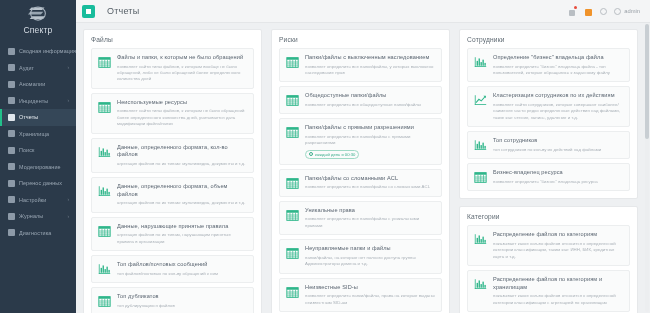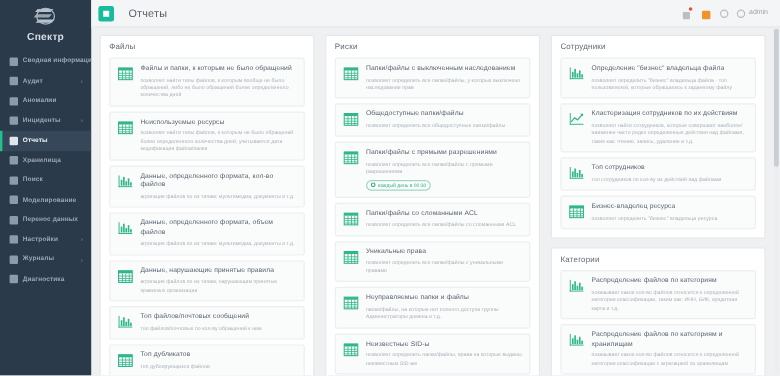--- a/index.html
+++ b/index.html
@@ -11,21 +11,20 @@
   }
   .app { display: flex; width: 650px; height: 313px; }
 
   
   .sidebar {
     width: 76px; height: 313px;
     background: #2b3a4a;
     flex: 0 0 76px;
     position: relative;
     overflow: hidden;
-    font-weight: bold;
   }
   .brand {
     display: flex; flex-direction: column;
     align-items: center; justify-content: center;
     padding: 5px 0 6px 0;
   }
   .brand-logo { width: 20px; height: 18px; }
   .brand-name {
     color: #d6dde5; font-size: 8.5px; margin-top: 2px; letter-spacing: .2px;
   }

